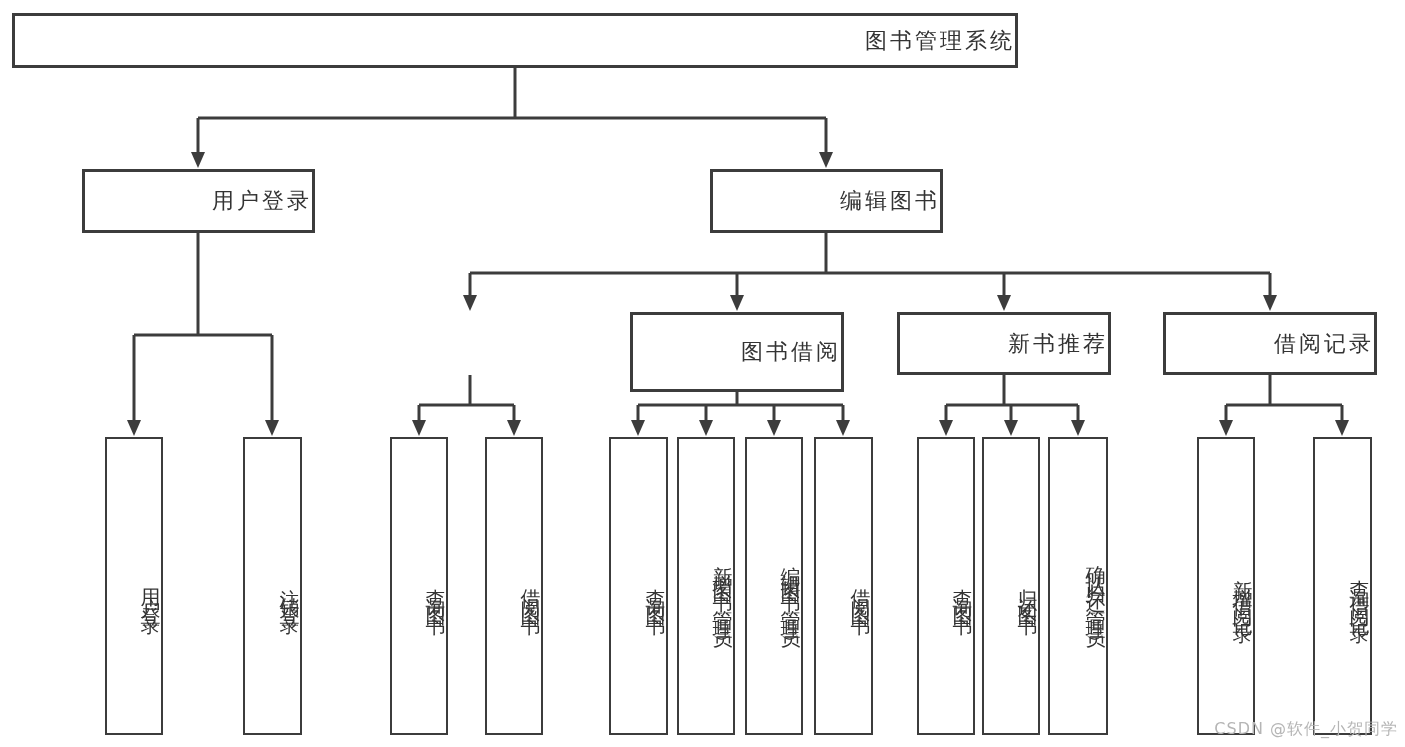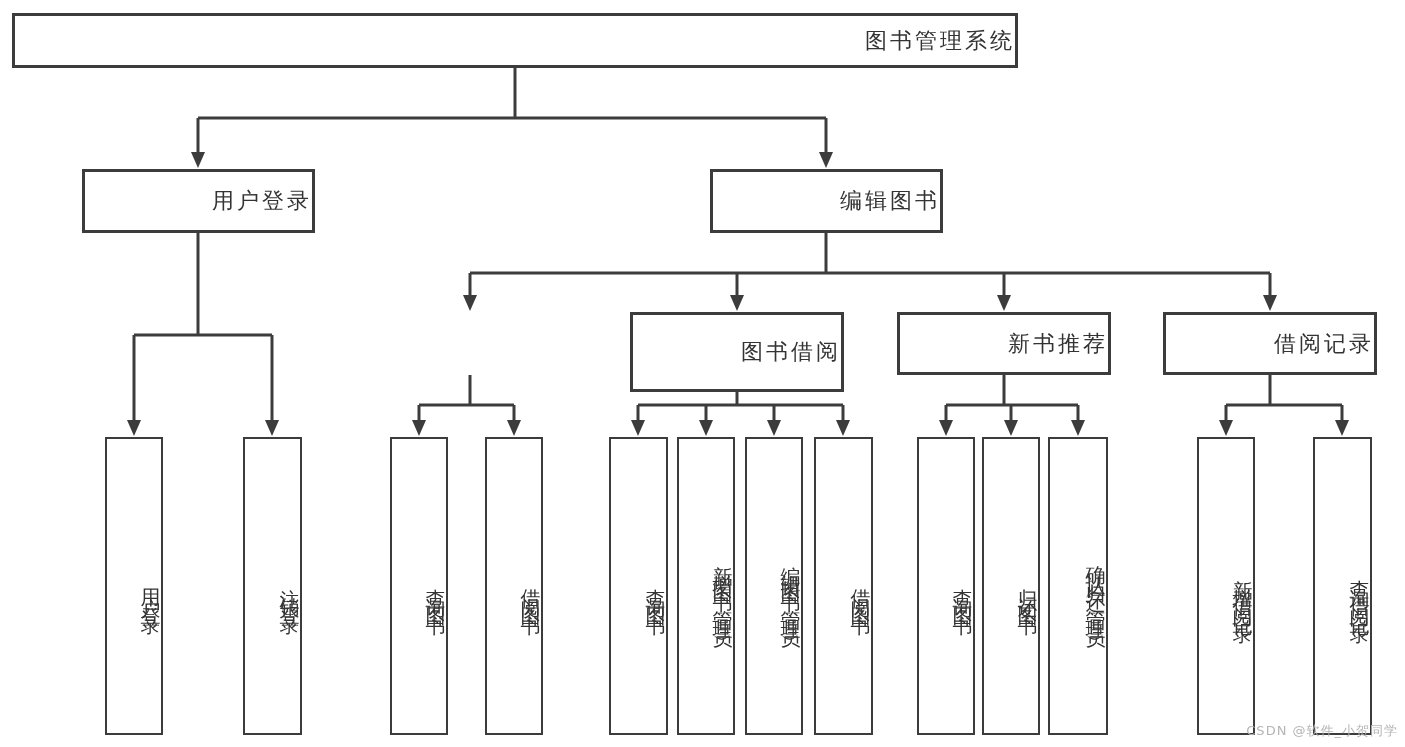--- a/index.html
+++ b/index.html
@@ -38,21 +38,21 @@
     text-orientation: mixed;
     font-size: 20px;
     line-height: 1;
     letter-spacing: 9px;
     margin-top: 9px; 
   }
   .watermark {
     position: absolute;
     right: 7px;
     bottom: 7px;
-    font-size: 13px;
+    font-size: 16px;
     letter-spacing: 1px;
     color: var(--wm, #b5b5b5);
     white-space: nowrap;
     pointer-events: none;
   }
 </style>
 </head>
 <body>
 
 <div class="stage">

